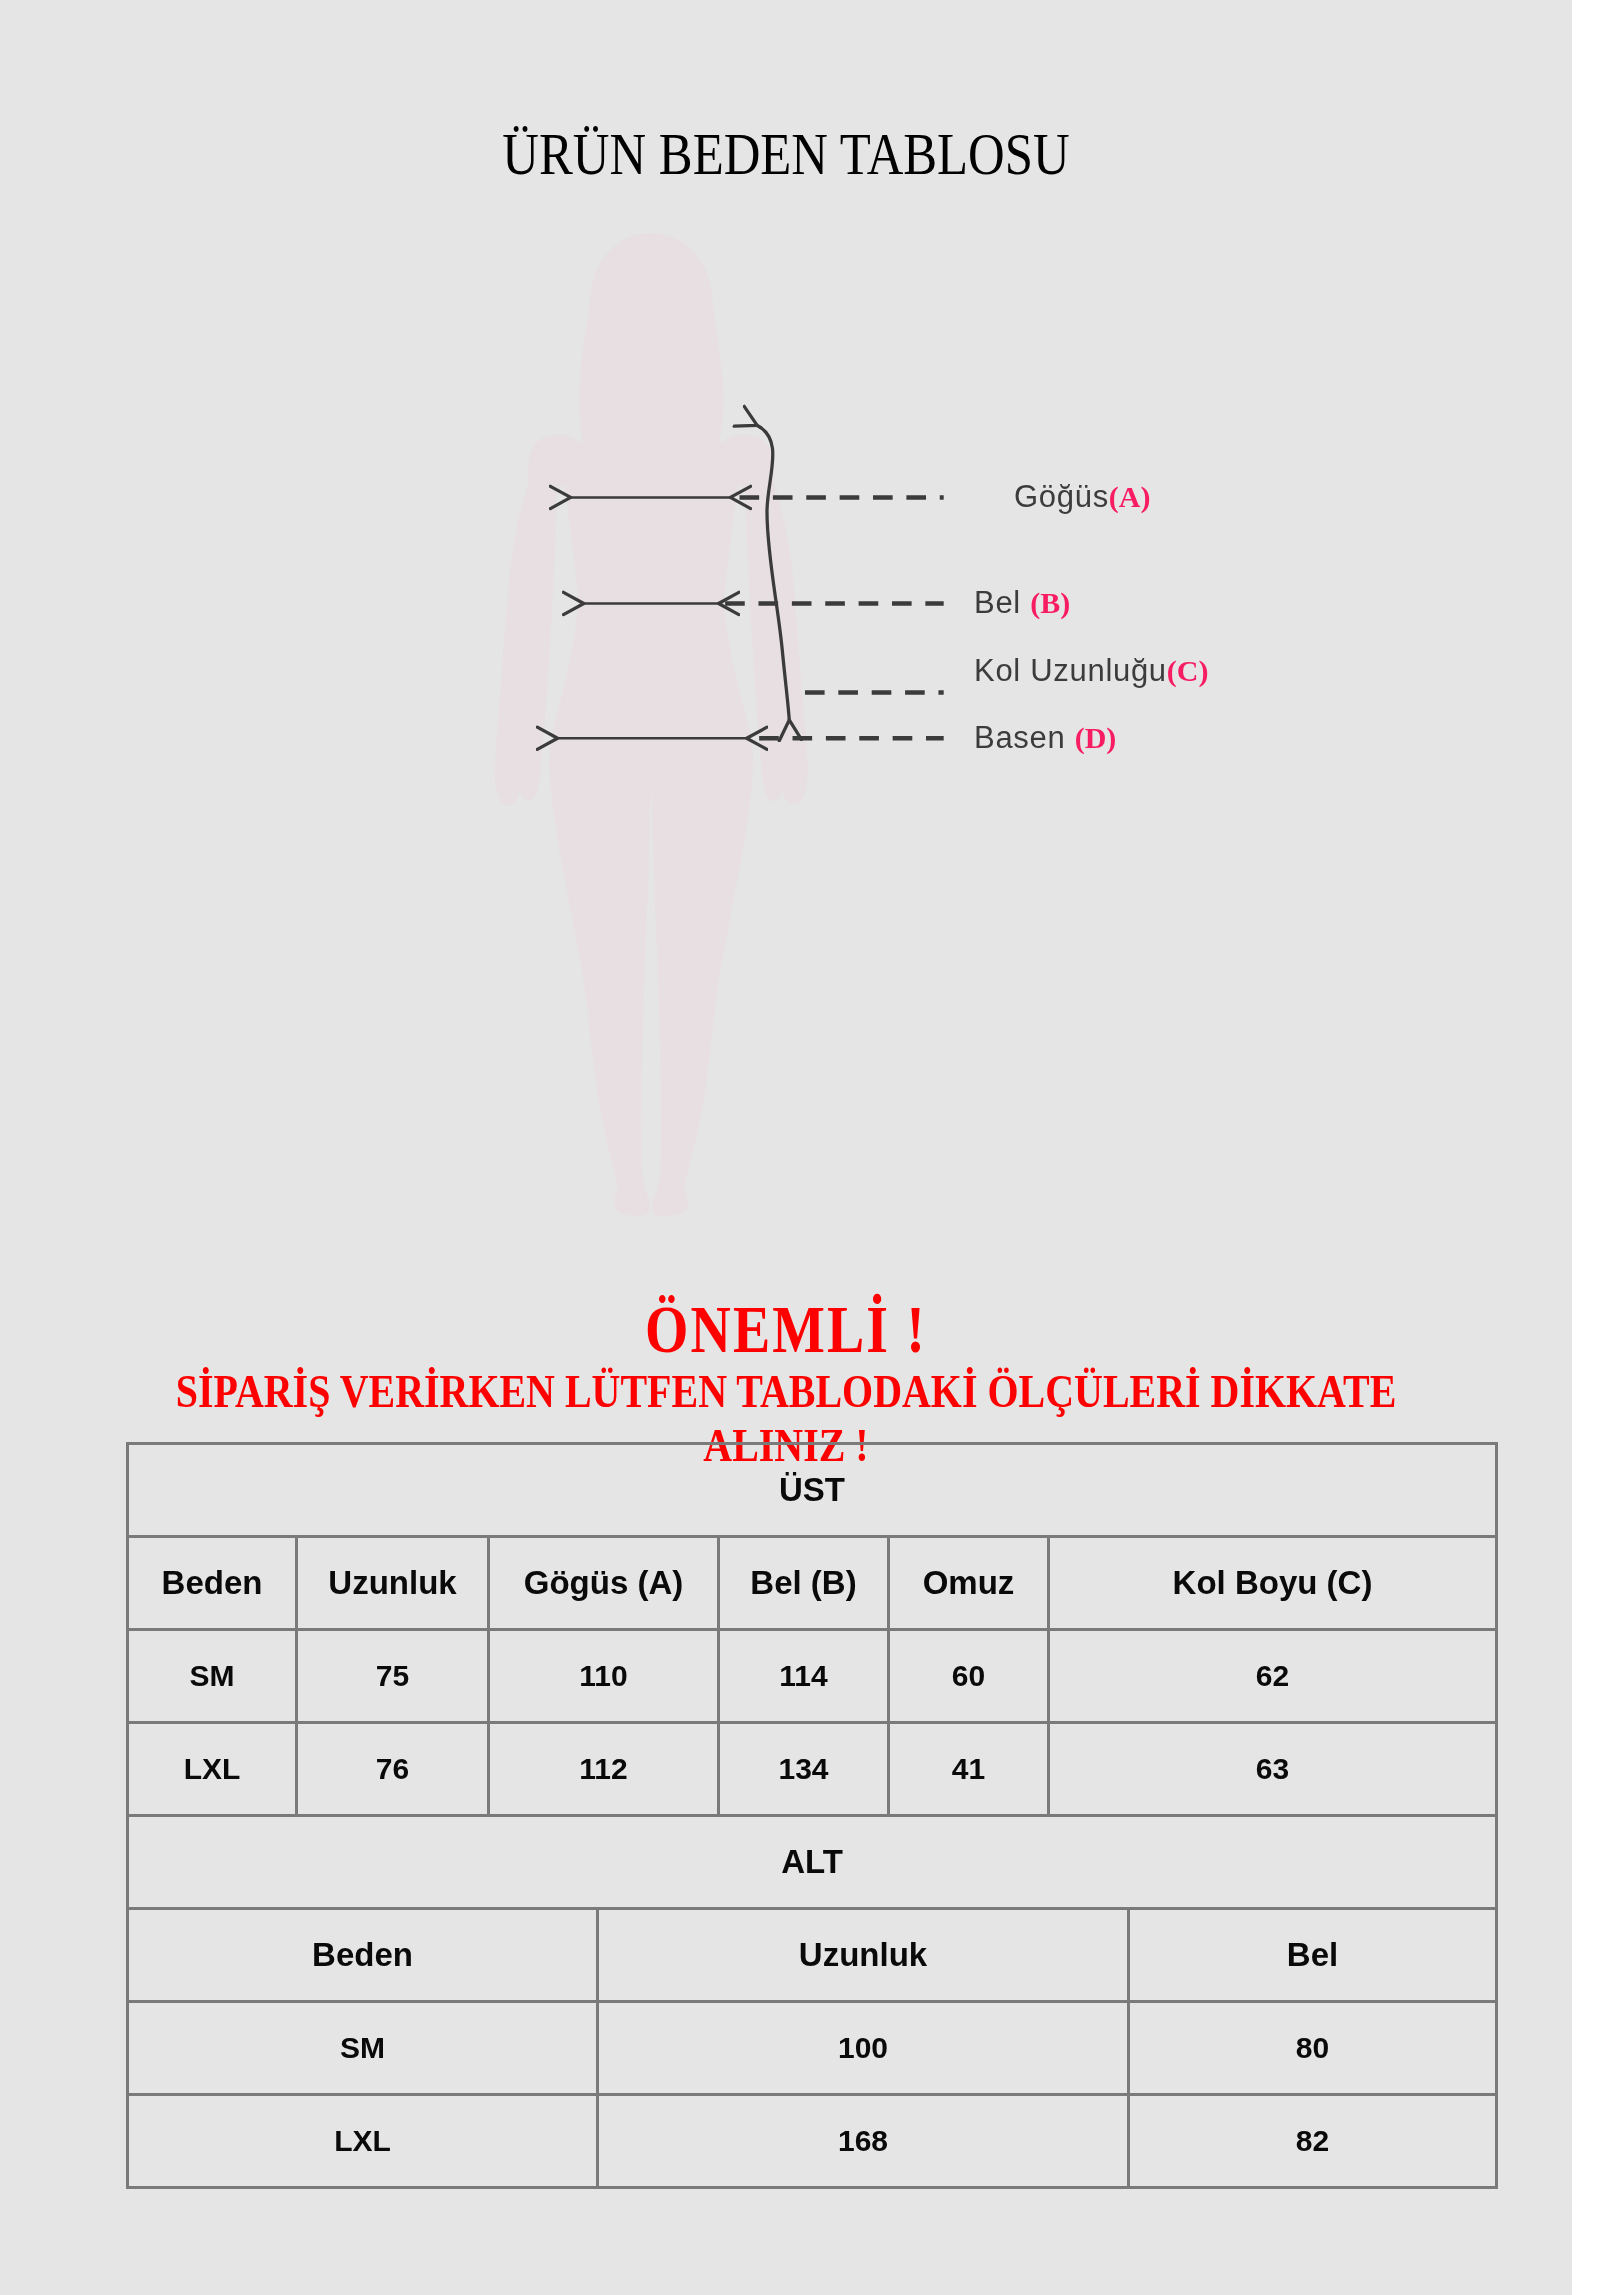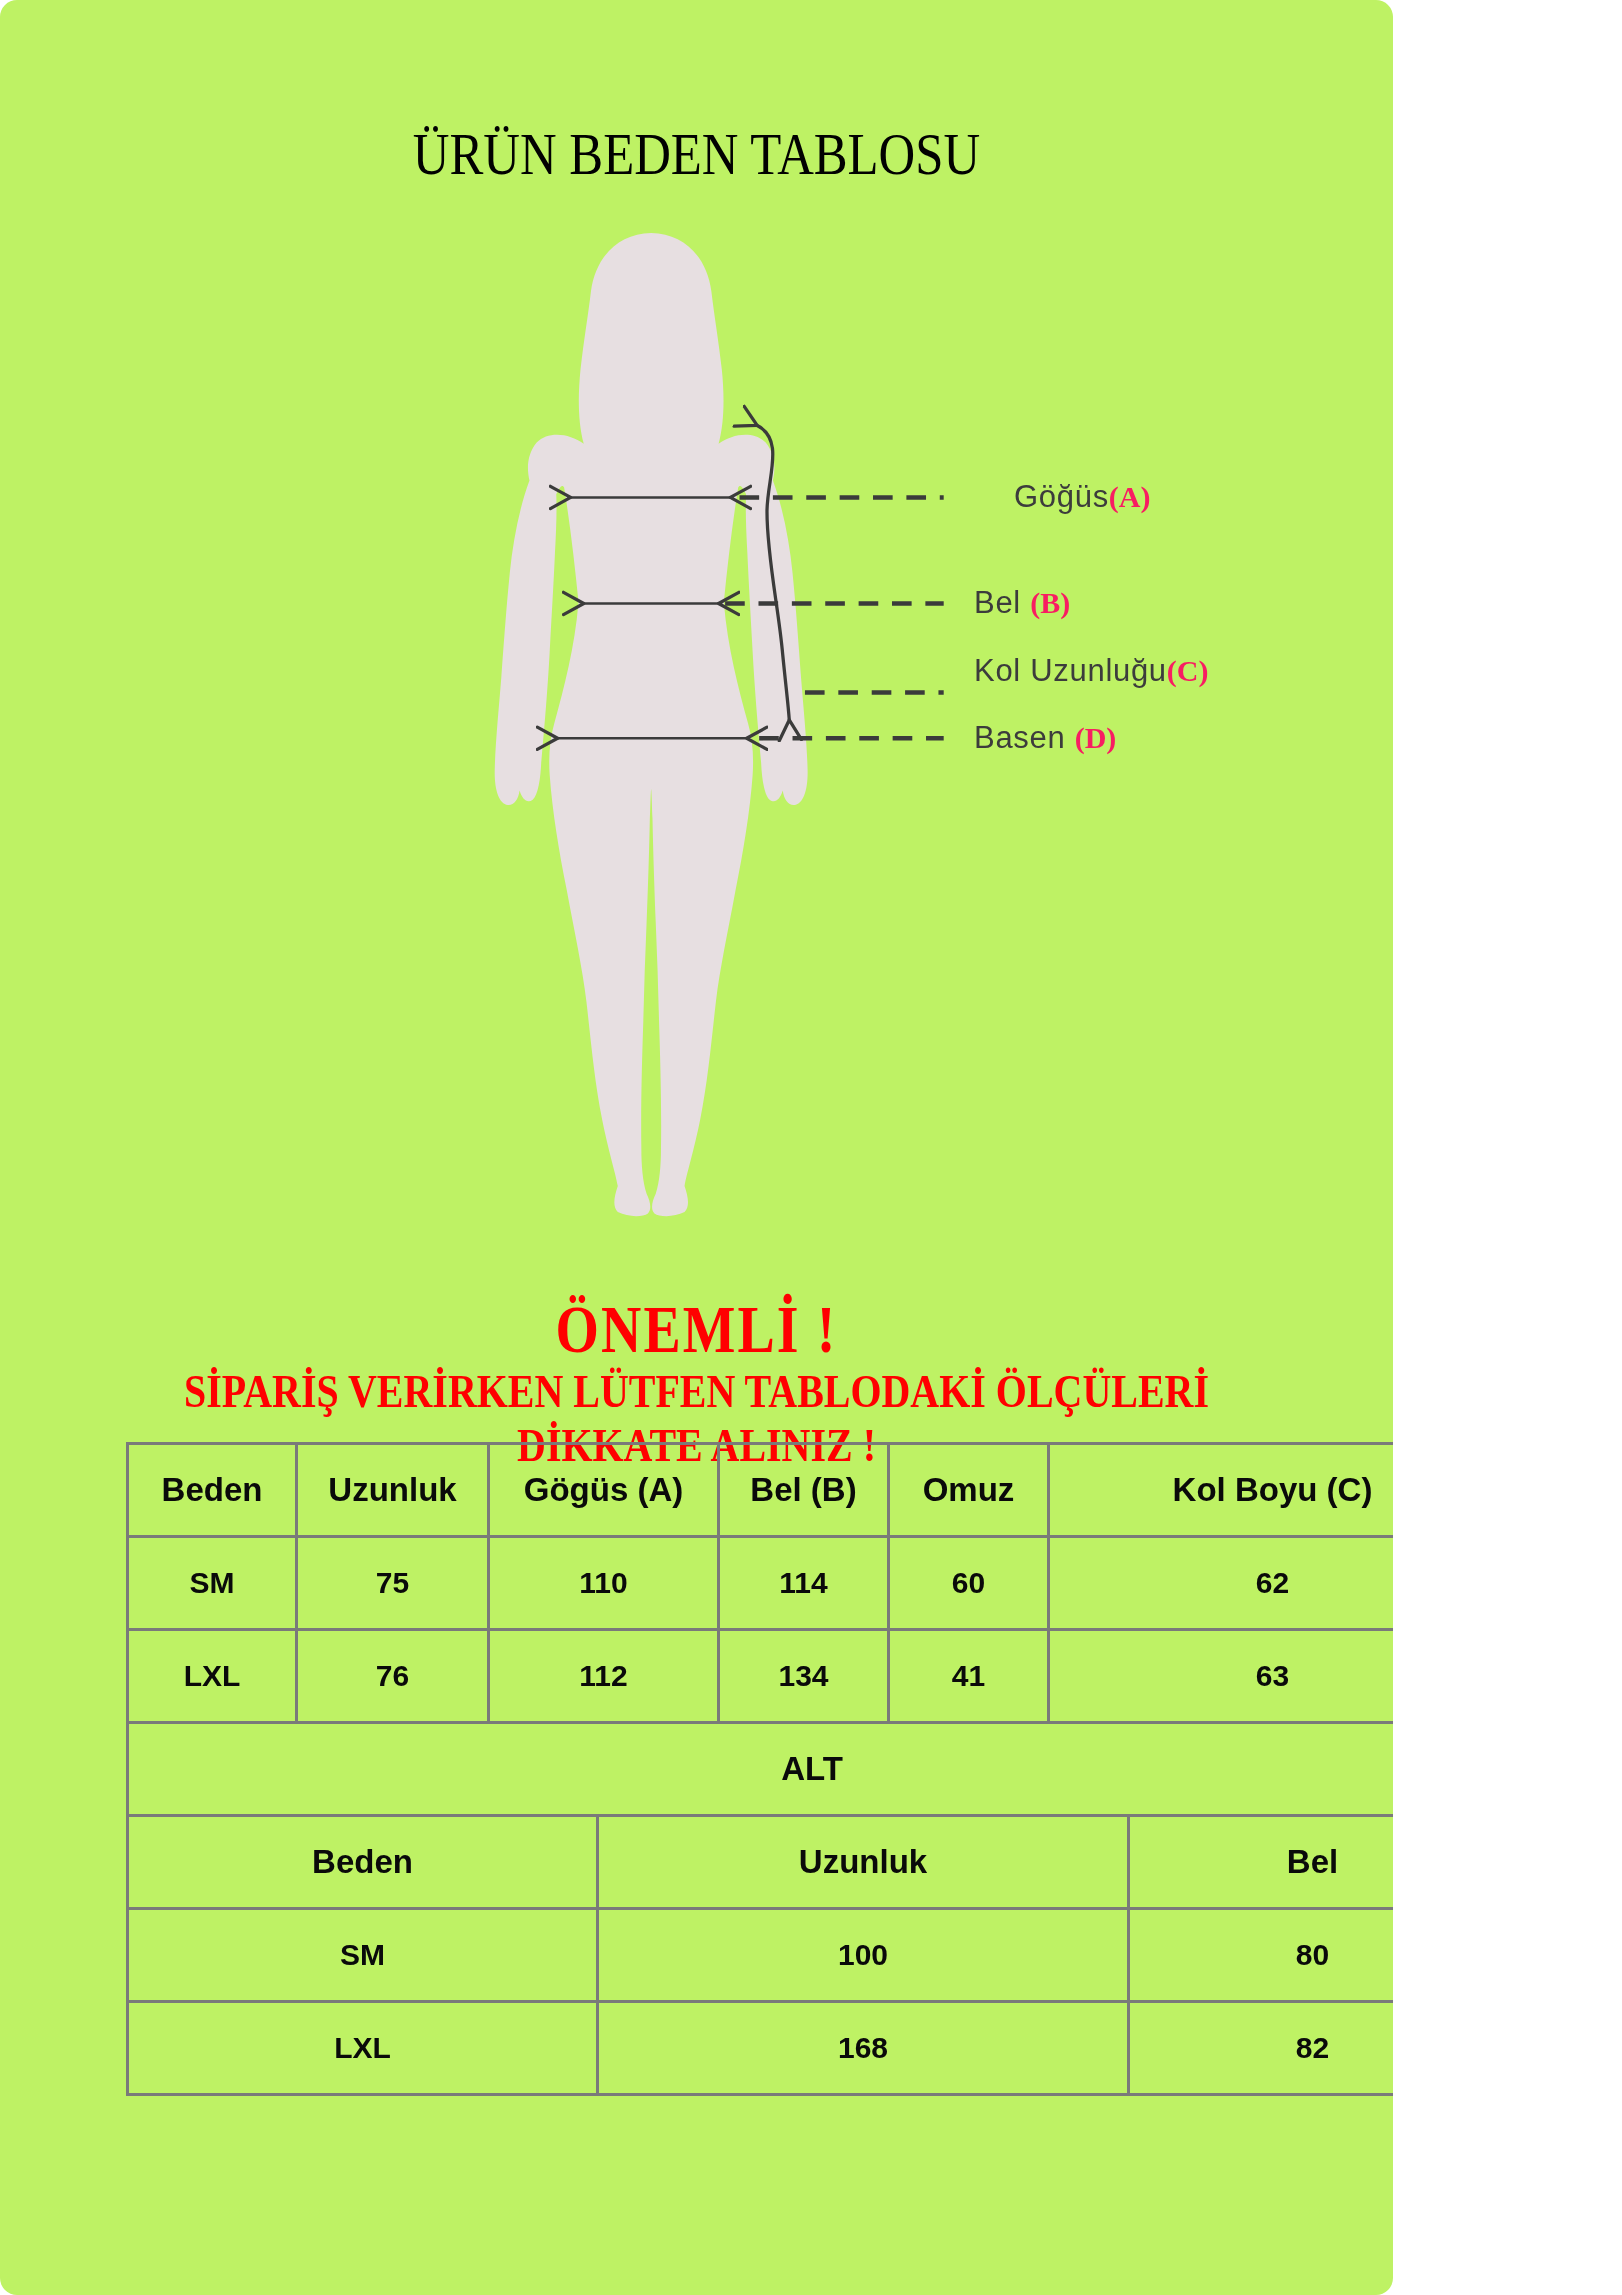--- a/index.html
+++ b/index.html
@@ -1,17 +1,17 @@
 <!DOCTYPE html>
 <html style="font-size:10.5px"><head>
 <meta charset="utf-8">
 <style>
   html,body{margin:0;padding:0;background:#ffffff;}
-  .page{position:relative;width:1393px;height:2295px;background:#bef264;overflow:hidden;
-        font-family:"Liberation Sans",sans-serif;border-radius:17px;}
+  .page{position:relative;width:1572px;height:2295px;background:#e5e5e5;overflow:hidden;
+        font-family:"Liberation Sans",sans-serif;}
 
   .page-title{position:absolute;top:122px;left:0;width:100%;text-align:center;
     font-family:"Liberation Serif",serif;font-size:59px;line-height:1.1;color:#010101;
     transform:scaleX(0.86);}
 
   .diagram-svg{position:absolute;left:0;top:0;}
 
   .diagram-label{position:absolute;left:974px;height:38px;line-height:38px;
     font-size:31px;letter-spacing:0.7px;color:#3c3c3c;white-space:pre;}
   .diagram-label .letter{font-family:"Liberation Serif",serif;font-weight:bold;
@@ -144,20 +144,23 @@
     <table class="size-table ust-table">
       <colgroup>
         <col style="width:169px">
           <col style="width:192px">
           <col style="width:230px">
         <col style="width:170px">
           <col style="width:160px">
           <col style="width:448px">
       </colgroup>
       <tbody>
+          <tr>
+        <th colspan="6">ÜST</th>
+      </tr>
       <tr>
         <th>Beden</th>
         <th>Uzunluk</th>
         <th>Gögüs (A)</th>
         <th>Bel (B)</th>
         <th>Omuz</th>
         <th>Kol Boyu (C)</th>
       </tr>
       <tr>
         <td>SM</td>

